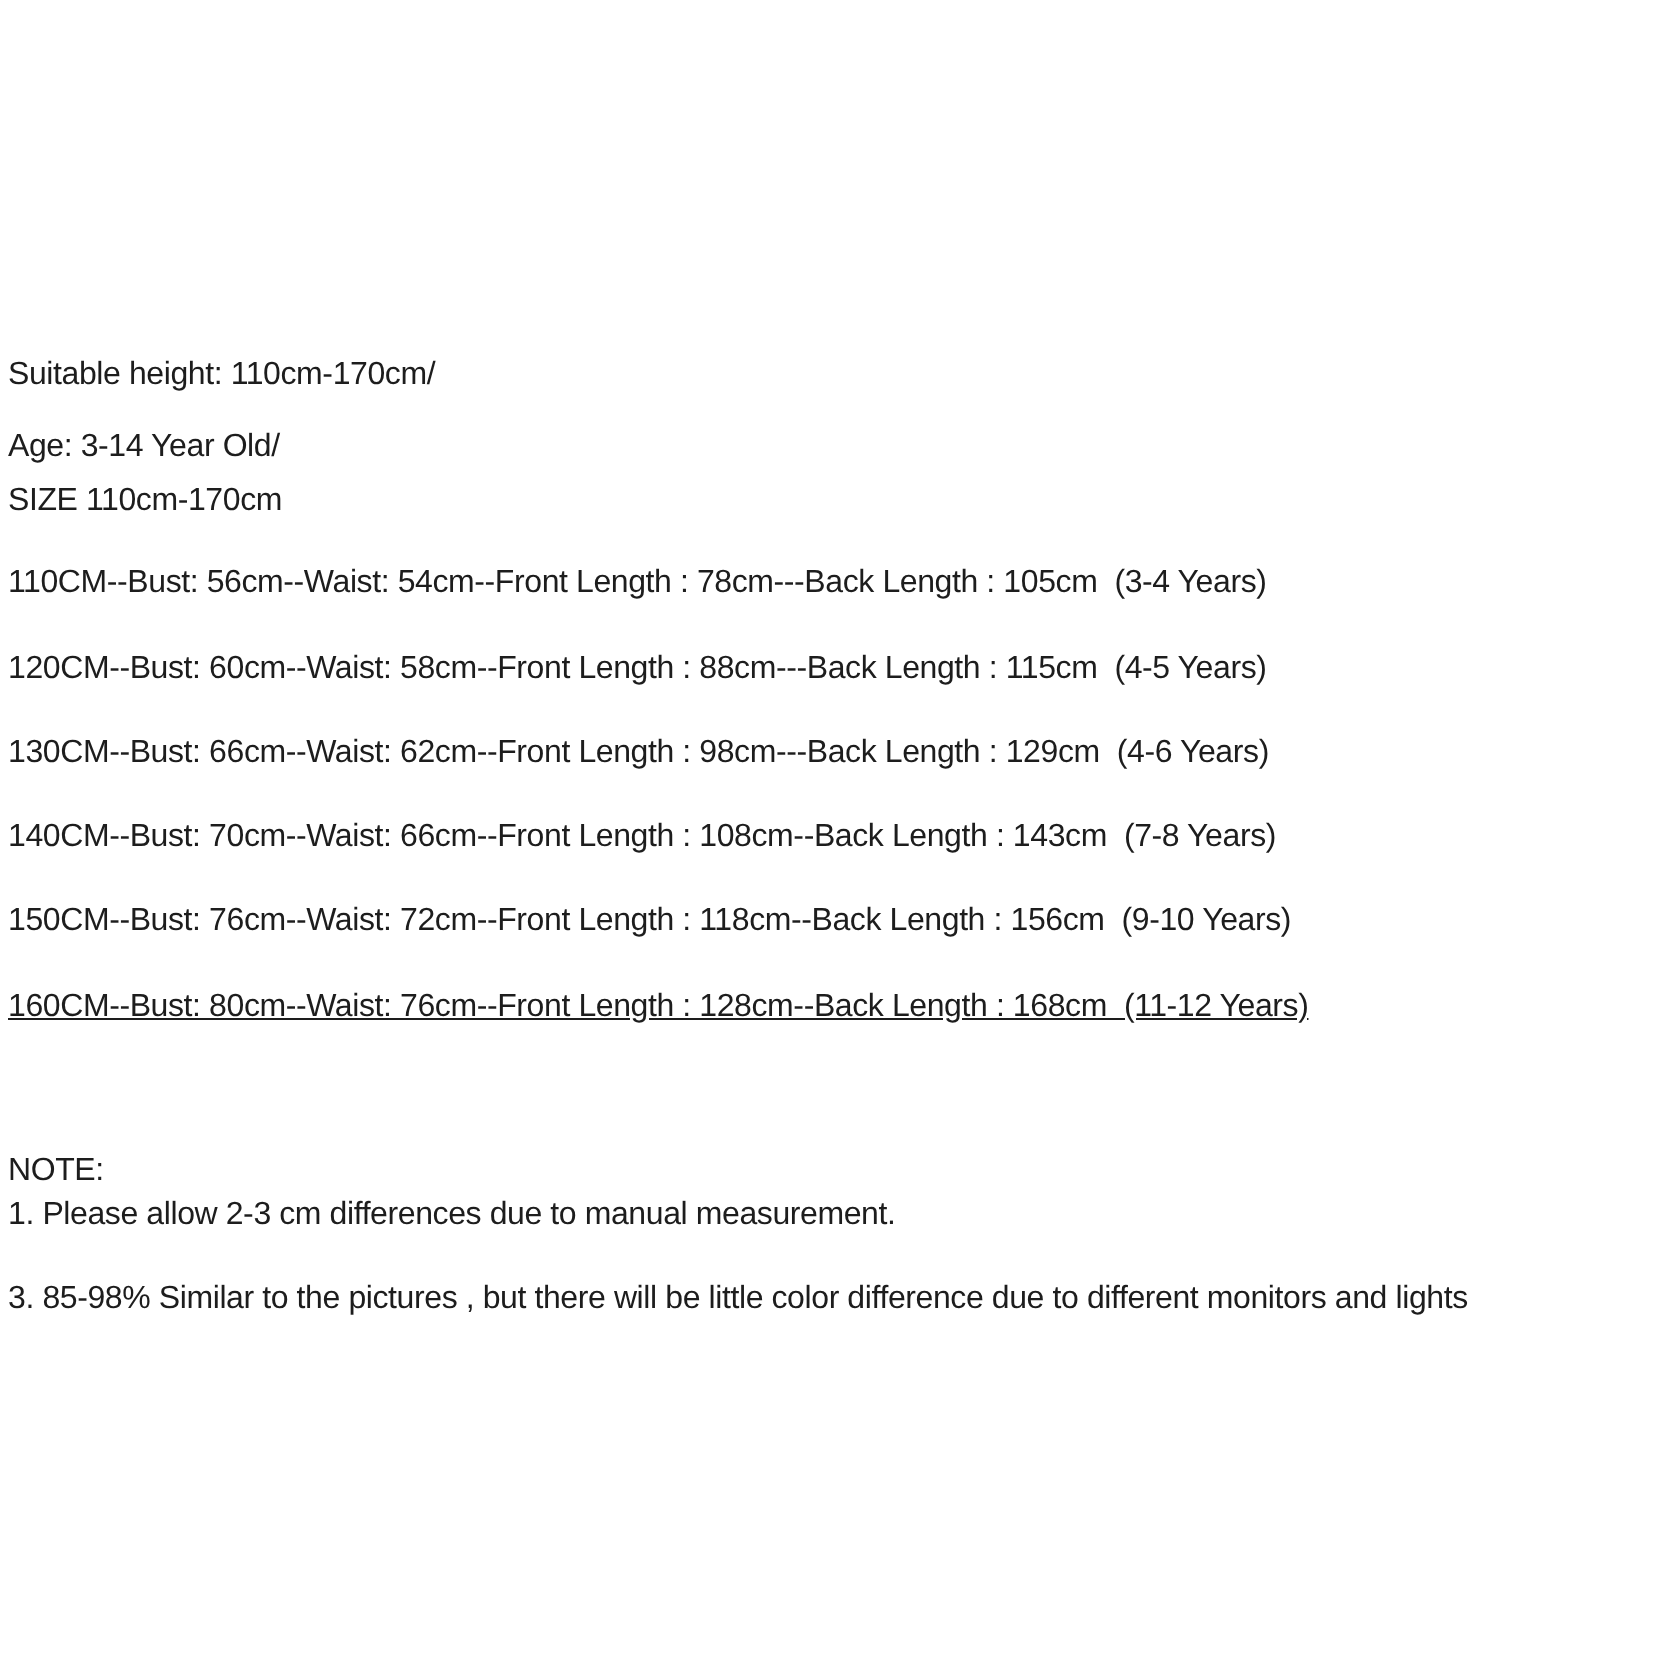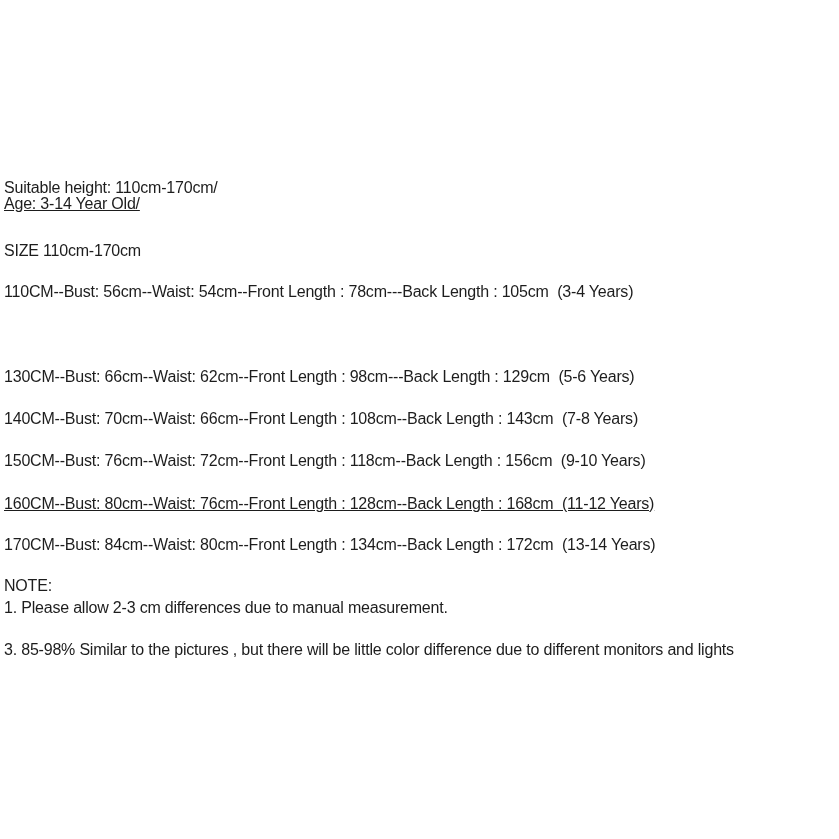--- a/index.html
+++ b/index.html
@@ -18,21 +18,21 @@
   .text-line {
     position: absolute;
     left: 4px;
     font-size: 16px;
     line-height: 20px;
     letter-spacing: -0.2px;
     white-space: pre;
     color: #1d1d1d;
   }
   .t-suitable   { top: 178px; }
-  .t-age        { top: 194px; text-decoration: underline; }
+  .t-age        { top: 214px; }
   .t-size-title { top: 241px; text-align: center; }
   .t-row0 { top: 282px; }
   .t-row1 { top: 325px; }
   .t-row2 { top: 367px; }
   .t-row3 { top: 409px; }
   .t-row4 { top: 451px; }
   .t-row5 { top: 494px; text-decoration: underline; }
   .t-row6 { top: 535px; }
   .t-note-title { top: 576px; }
   .t-note0 { top: 598px; }
@@ -45,30 +45,30 @@
 <div class="screenshot">
 
   <div class="text-line t-suitable">Suitable height: 110cm-170cm/</div>
 
   <div class="text-line t-age">Age: 3-14 Year Old/</div>
 
   <div class="text-line t-size-title">SIZE 110cm-170cm</div>
 
   <div class="text-line t-row0">110CM--Bust: 56cm--Waist: 54cm--Front Length : 78cm---Back Length : 105cm  (3-4 Years)</div>
 
+  <div class="text-line t-row1">120CM--Bust: 60cm--Waist: 58cm--Front Length : 88cm---Back Length : 115cm  (4-5 Years)</div>
 
-  <div class="text-line t-row2">130CM--Bust: 66cm--Waist: 62cm--Front Length : 98cm---Back Length : 129cm  (5-6 Years)</div>
+  <div class="text-line t-row2">130CM--Bust: 66cm--Waist: 62cm--Front Length : 98cm---Back Length : 129cm  (4-6 Years)</div>
 
   <div class="text-line t-row3">140CM--Bust: 70cm--Waist: 66cm--Front Length : 108cm--Back Length : 143cm  (7-8 Years)</div>
 
   <div class="text-line t-row4">150CM--Bust: 76cm--Waist: 72cm--Front Length : 118cm--Back Length : 156cm  (9-10 Years)</div>
 
   <div class="text-line t-row5">160CM--Bust: 80cm--Waist: 76cm--Front Length : 128cm--Back Length : 168cm  (11-12 Years)</div>
 
-  <div class="text-line t-row6">170CM--Bust: 84cm--Waist: 80cm--Front Length : 134cm--Back Length : 172cm  (13-14 Years)</div>
 
   <div class="text-line t-note-title">NOTE:</div>
 
   <div class="text-line t-note0">1. Please allow 2-3 cm differences due to manual measurement.</div>
 
 
   <div class="text-line t-note2">3. 85-98% Similar to the pictures , but there will be little color difference due to different monitors and lights</div>
 
 </div>
 

